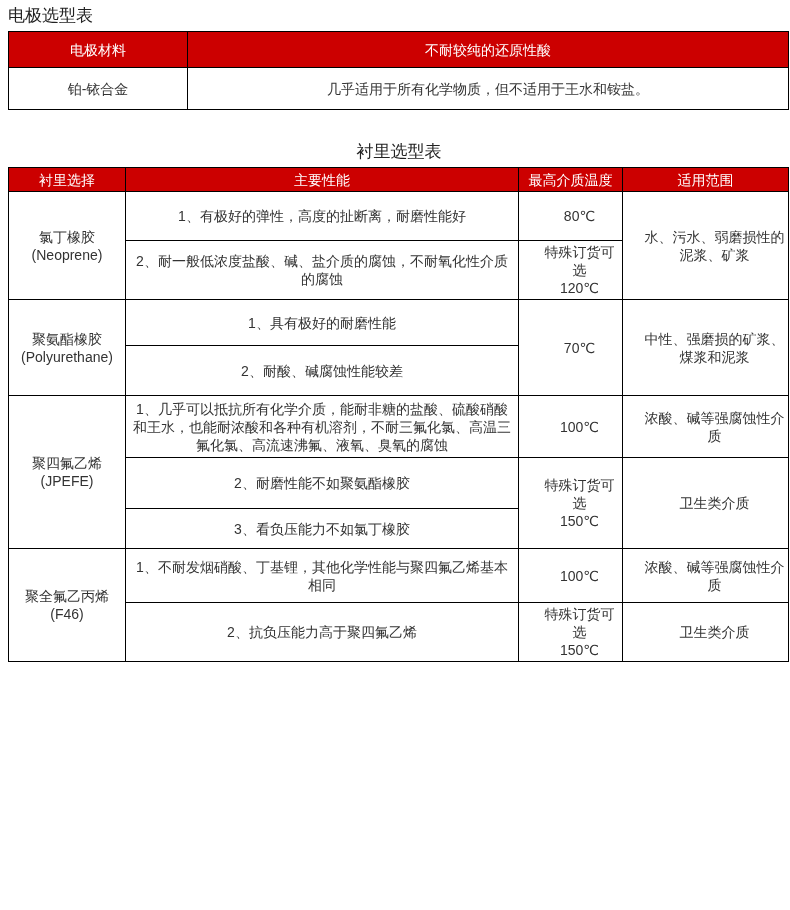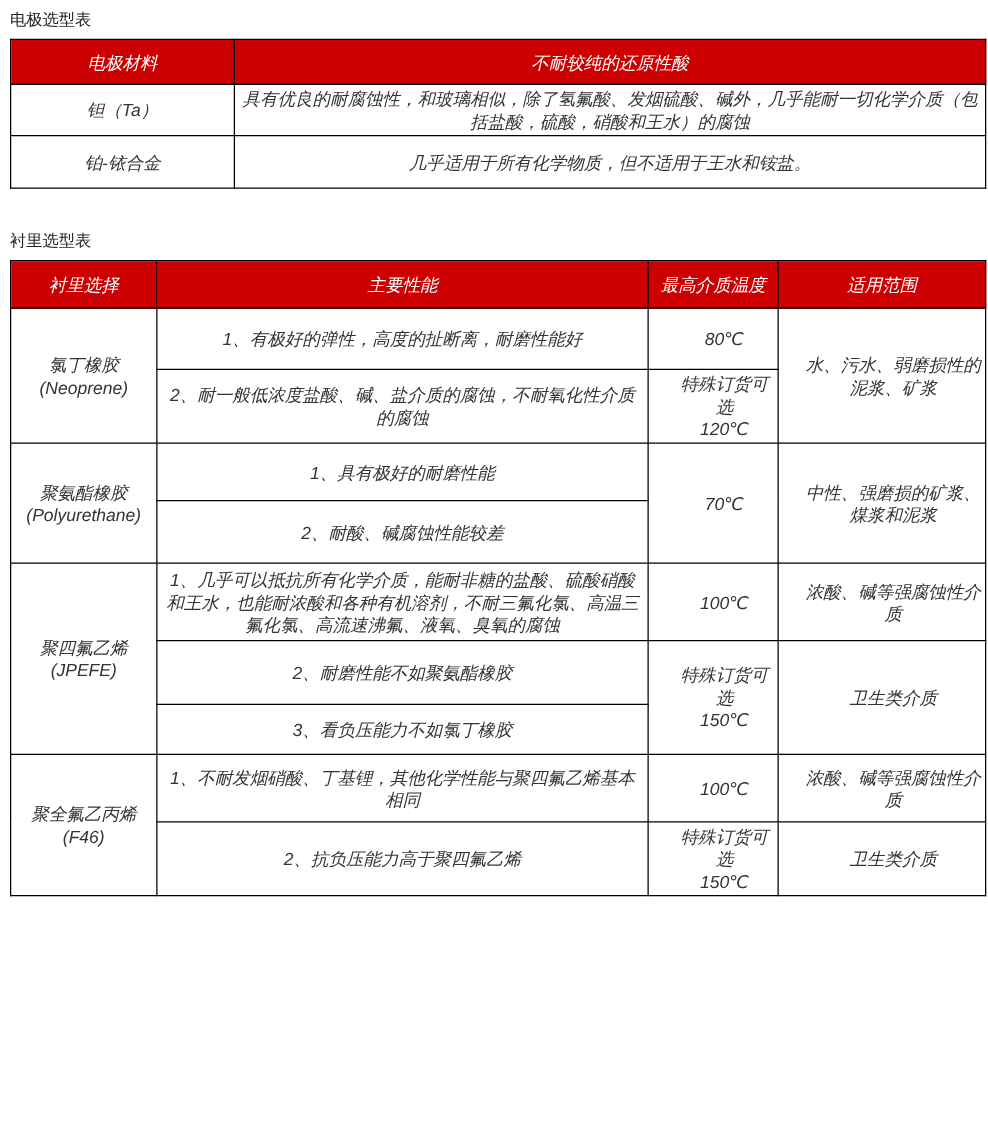--- a/index.html
+++ b/index.html
@@ -3,25 +3,25 @@
 <meta charset="utf-8">
 <style>
   html, body { margin: 0; padding: 0; background: #ffffff; }
   body {
     width: 790px; height: 910px; overflow: hidden;
     font-family: "Liberation Sans", "DejaVu Sans", sans-serif;
     color: #303030;
   }
   .doc { padding: 5px 0 0 8px; }
   .table-title {
-    font-size: 13px; color: #222222; line-height: 22px;
+    font-size: 17px; color: #222222; line-height: 22px;
     margin: 0 0 4px 0;
   }
-  .title2 { margin-top: 31px; }
-  table { border-collapse: collapse; width: 780px; table-layout: fixed; font-style: italic; }
+  .title2 { margin-top: 31px; text-align: center; }
+  table { border-collapse: collapse; width: 780px; table-layout: fixed; }
   th, td {
     border: 1px solid #000000;
     padding: 2px 5px;
     font-size: 14px; line-height: 18px;
     text-align: center; vertical-align: middle;
     white-space: pre-line;
     word-break: break-all;
   }
   th { background: #cc0000; color: #ffffff; font-weight: normal; }
   td { color: #333333; }
@@ -39,42 +39,38 @@
         <col style="width:179px">
         <col style="width:601px">
       </colgroup>
     <thead>
       <tr style="height:36px">
         <th>电极材料</th>
         <th>不耐较纯的还原性酸</th>
       </tr>
     </thead>
     <tbody>
-      <tr style="height:38px">
-        <td class="mat-cell">钽（Ta）</td>
-        <td class="perf-cell">具有优良的耐腐蚀性，和玻璃相似，除了氢氟酸、发烟硫酸、碱外，几乎能耐一切化学介质（包括盐酸，硫酸，硝酸和王水）的腐蚀</td>
-      </tr>
       <tr style="height:42px">
         <td class="mat-cell">铂-铱合金</td>
         <td class="perf-cell">几乎适用于所有化学物质，但不适用于王水和铵盐。</td>
       </tr>
     </tbody>
   </table>
 
   <div class="table-title title2">衬里选型表</div>
 
   <table>
     <colgroup>
         <col style="width:117px">
         <col style="width:393px">
         <col style="width:104px">
         <col style="width:166px">
       </colgroup>
     <thead>
-      <tr style="height:38px">
+      <tr style="height:24px">
         <th>衬里选择</th>
         <th>主要性能</th>
         <th>最高介质温度</th>
         <th>适用范围</th>
       </tr>
     </thead>
     <tbody>
 
       <tr style="height:49px">
         <td rowspan="2" class="mat-cell">氯丁橡胶

